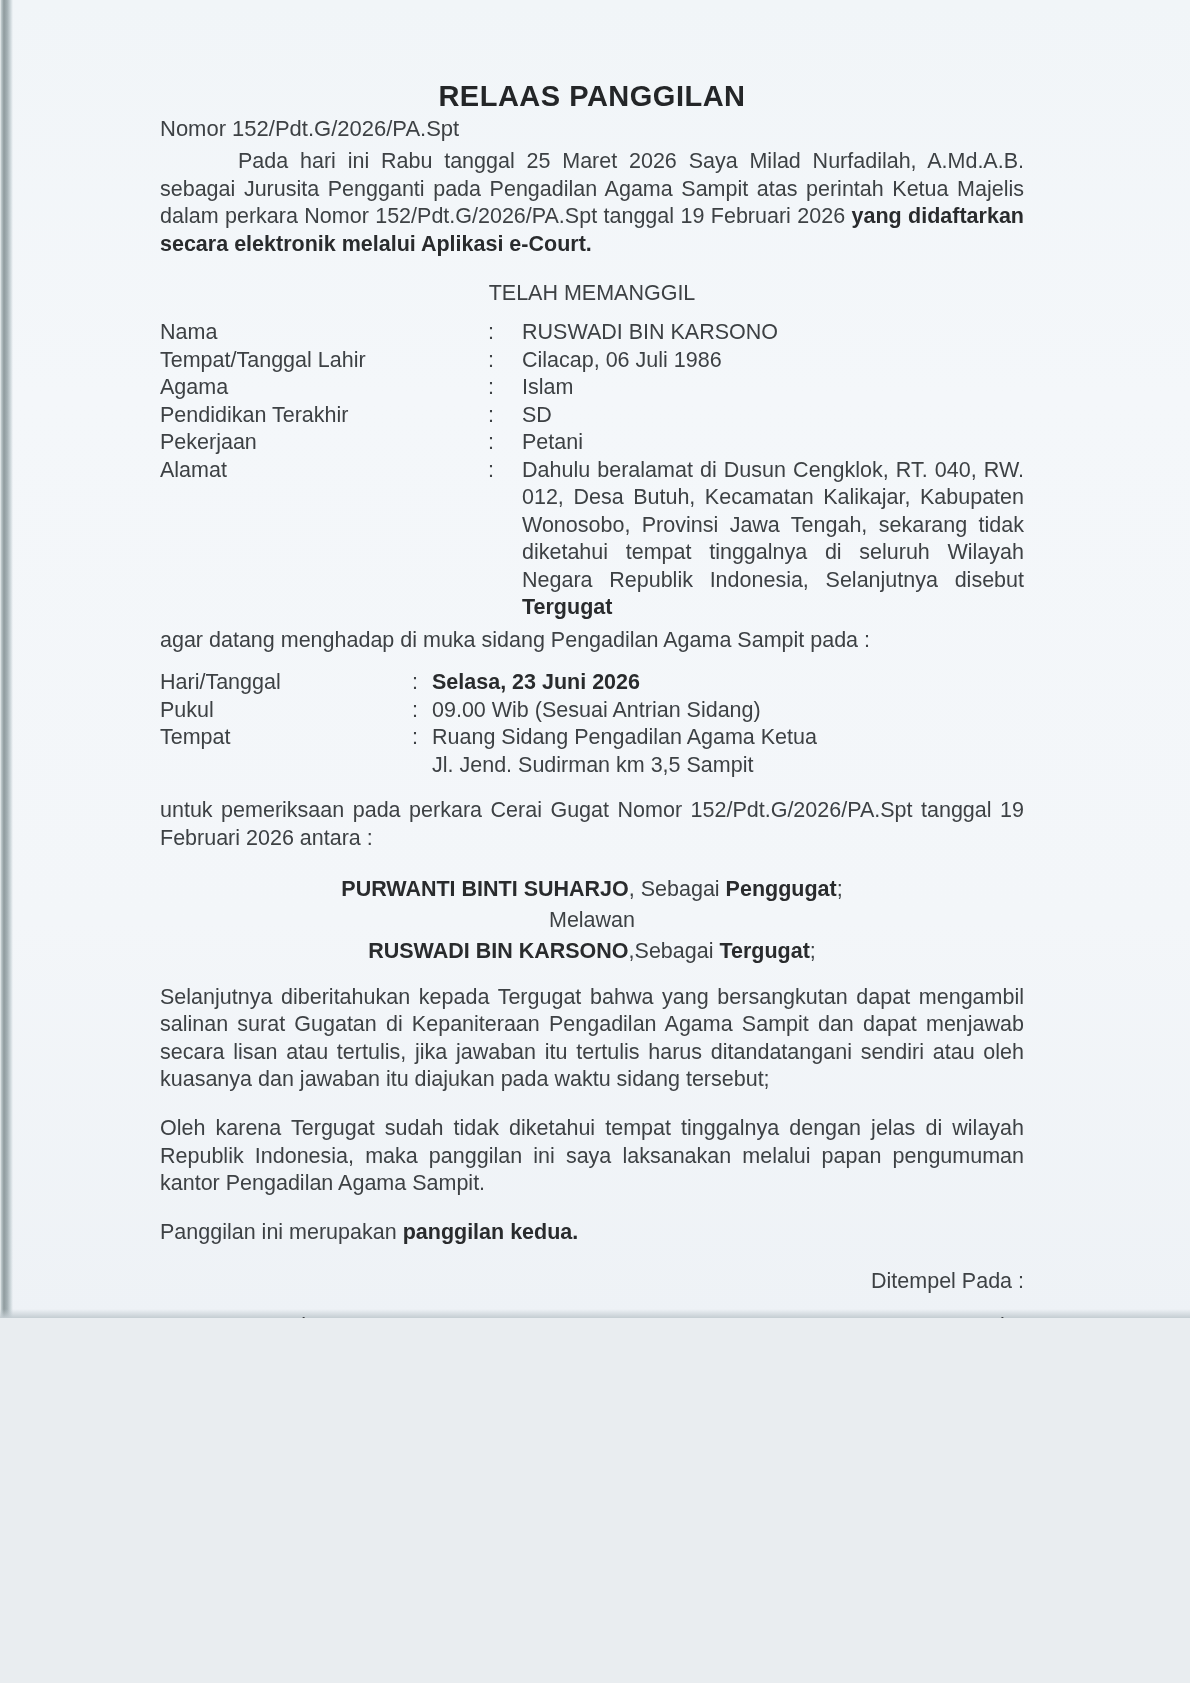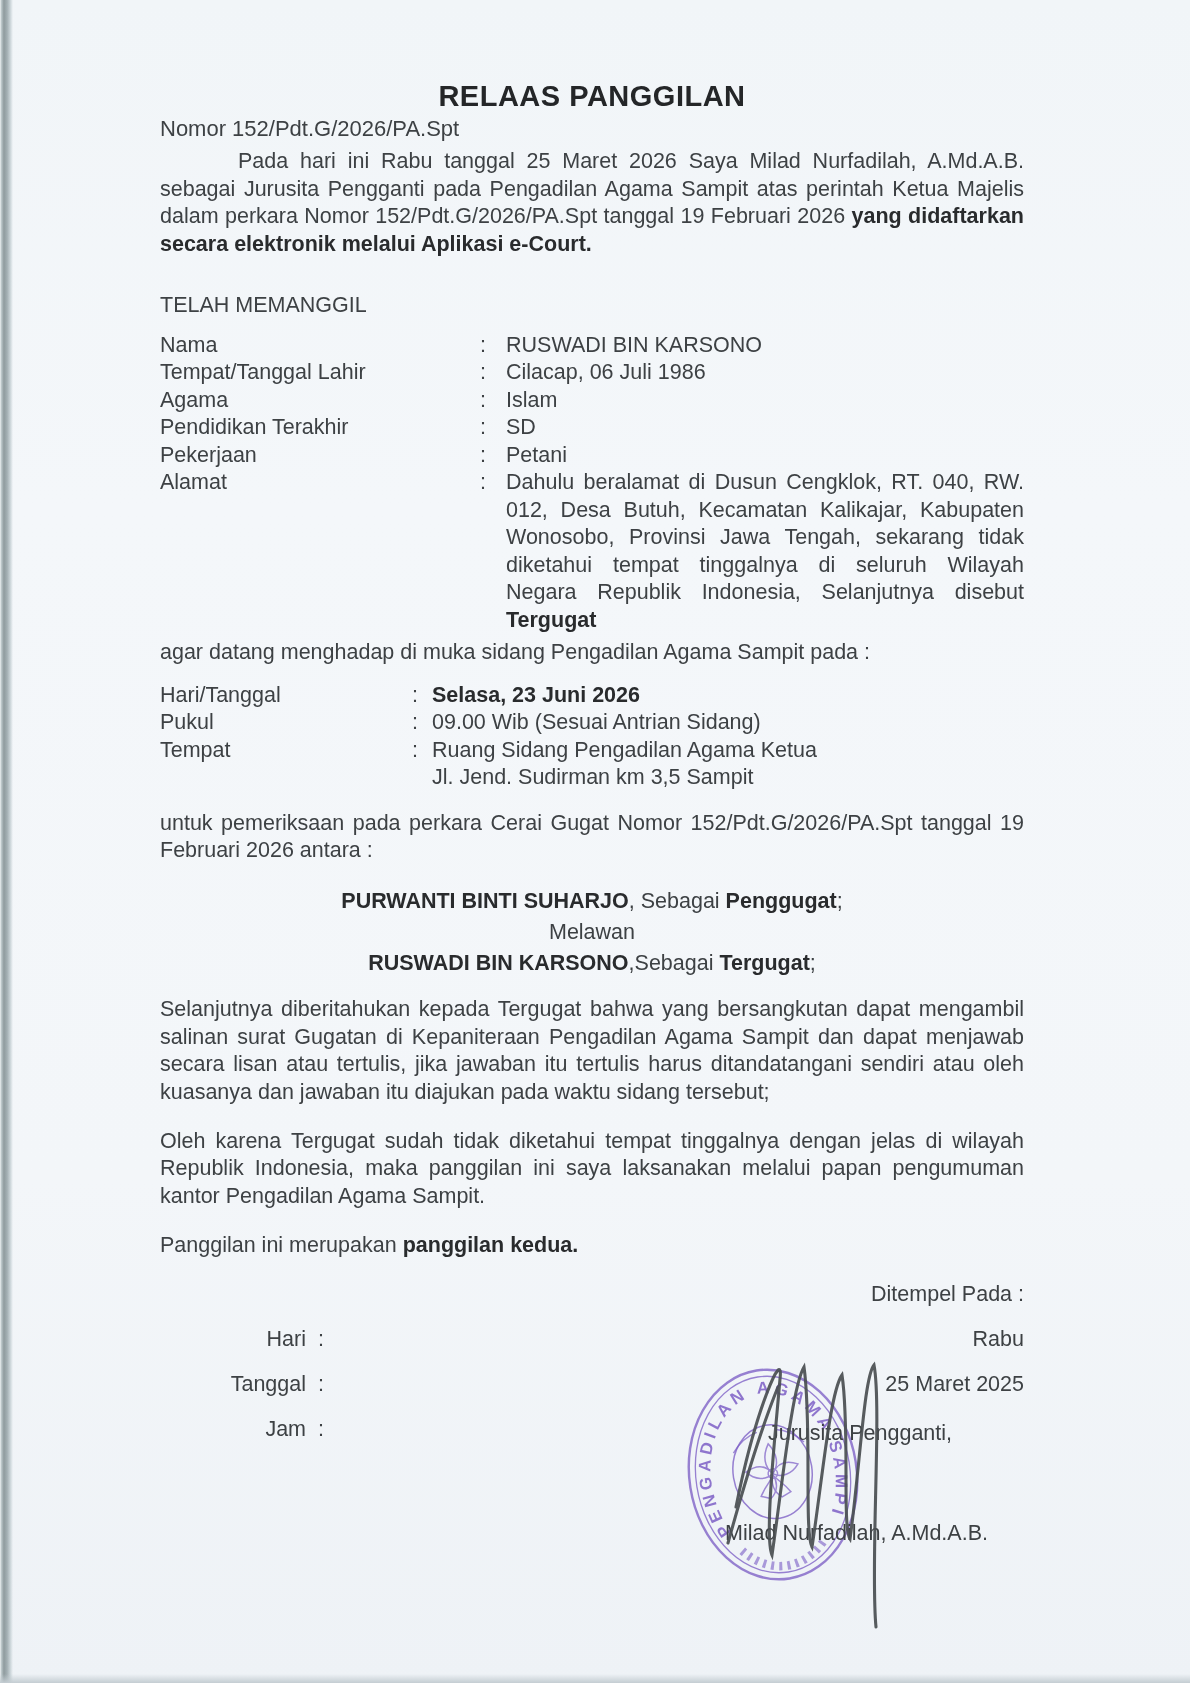--- a/index.html
+++ b/index.html
@@ -1,18 +1,18 @@
 <!DOCTYPE html>
 <html><head>
 <meta charset="utf-8">
 <style>
   html,body{margin:0;padding:0;background:#e9edf0;}
   #page{
     position:relative;
-    width:1190px;height:1683px;
+    width:1190px;height:1318px;
     background:linear-gradient(180deg,#f1f5f8 0%, #f4f7fa 30%, #f3f6f9 70%, #eef2f6 100%);
     overflow:hidden;
     font-family:"Liberation Sans", sans-serif;
     color:#3d4144;
   }
   
   .edge-left{
     position:absolute;left:0;top:0;width:13px;height:100%;
     background:linear-gradient(to right,#eef2f3 0%,#b9c4c7 12%,#8f9b9e 30%,#a4b0b4 55%,#c9d3d7 78%,rgba(243,246,249,0) 100%);
   }
@@ -25,23 +25,23 @@
     font-size:21.5px;line-height:27.5px;
     text-align:justify;
   }
   .b{font-weight:bold;color:#292b2d;}
   .doc-title{
     text-align:center;font-weight:bold;font-size:29px;line-height:33px;
     color:#242628;letter-spacing:.5px;margin:0;
   }
   .doc-number{text-align:left;font-size:22px;line-height:28px;margin-top:2px;}
   .intro{margin-top:5px;text-indent:78px;}
-  .section-heading{text-align:left;margin-top:34px;}
+  .section-heading{text-align:center;margin-top:21px;}
   .rows{margin-top:12px;}
-  .row{display:grid;grid-template-columns:320px 26px 1fr;}
+  .row{display:grid;grid-template-columns:320px 26px 1fr;gap:8px;}
   .row .val{text-align:left;}
   .row .val.just{text-align:justify;}
   .lead-line{margin-top:5px;}
   .rows2{margin-top:15px;}
   .row2{display:grid;grid-template-columns:252px 20px 1fr;}
   .purpose{margin-top:18px;}
   .parties{margin-top:16px;text-align:center;line-height:31px;}
   .para{margin-top:17px;}
   .post-heading{margin-top:19px;text-align:right;}
   .post-row{display:grid;grid-template-columns:146px 18px 1fr;margin-top:17.5px;text-align:right;}

